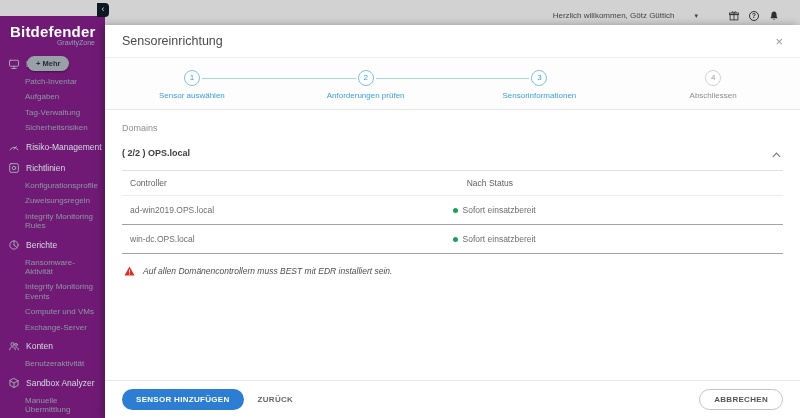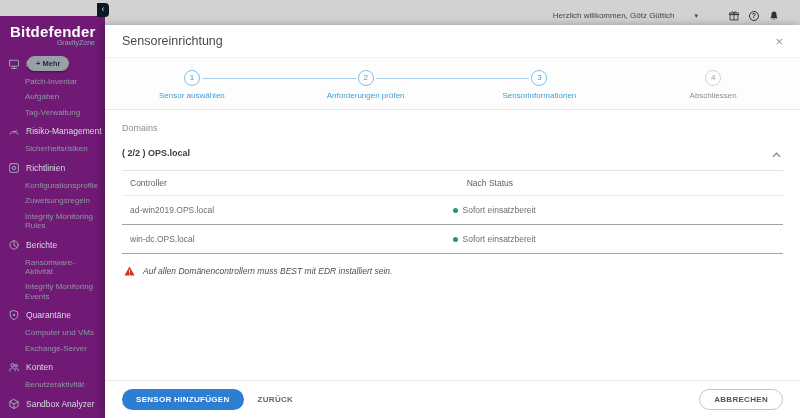--- a/index.html
+++ b/index.html
@@ -145,34 +145,34 @@
     </div>
     <div class="nav-item sub">
       <span class="nav-label">Patch-Inventar</span>
     </div>
     <div class="nav-item sub">
       <span class="nav-label">Aufgaben</span>
     </div>
     <div class="nav-item sub">
       <span class="nav-label">Tag-Verwaltung</span>
     </div>
+    <div class="nav-item sub">
+      <span class="nav-label">Sicherheitsrisiken</span>
+    </div>
     <div class="nav-item section">
       <span class="nav-icon">
         <svg viewBox="0 0 16 16">
             <g class="svg-stroke">
               <path d="M2.8 12 A5.6 5.6 0 0 1 13.2 12"></path>
               <path d="M8 11 L11.2 7.2"></path>
             </g>
           </svg>
       </span>
       <span class="nav-label">Risiko-Management</span>
     </div>
-    <div class="nav-item sub">
-      <span class="nav-label">Sicherheitsrisiken</span>
-    </div>
     <div class="nav-item section">
       <span class="nav-icon">
         <svg viewBox="0 0 16 16">
             <g class="svg-stroke">
               <rect x="2.2" y="2.2" width="11.6" height="11.6" rx="2"></rect>
               <circle cx="8" cy="8" r="2.3"></circle>
             </g>
           </svg>
       </span>
       <span class="nav-label">Richtlinien</span>
@@ -195,31 +195,20 @@
             </g>
           </svg>
       </span>
       <span class="nav-label">Berichte</span>
     </div>
     <div class="nav-item sub">
       <span class="nav-label">Ransomware-Aktivität</span>
     </div>
     <div class="nav-item sub">
       <span class="nav-label">Integrity Monitoring Events</span>
-    </div>
-    <div class="nav-item section">
-      <span class="nav-icon">
-        <svg viewBox="0 0 16 16">
-            <g class="svg-stroke">
-              <path d="M8 2 L13 4 V8 C13 11.4 10.8 13.2 8 14 C5.2 13.2 3 11.4 3 8 V4 Z"></path>
-            </g>
-            <circle cx="8" cy="8" r="1.4" fill="#a8b2ba"></circle>
-          </svg>
-      </span>
-      <span class="nav-label">Quarantäne</span>
     </div>
     <div class="nav-item sub">
       <span class="nav-label">Computer und VMs</span>
     </div>
     <div class="nav-item sub">
       <span class="nav-label">Exchange-Server</span>
     </div>
     <div class="nav-item section">
       <span class="nav-icon">
         <svg viewBox="0 0 16 16">

